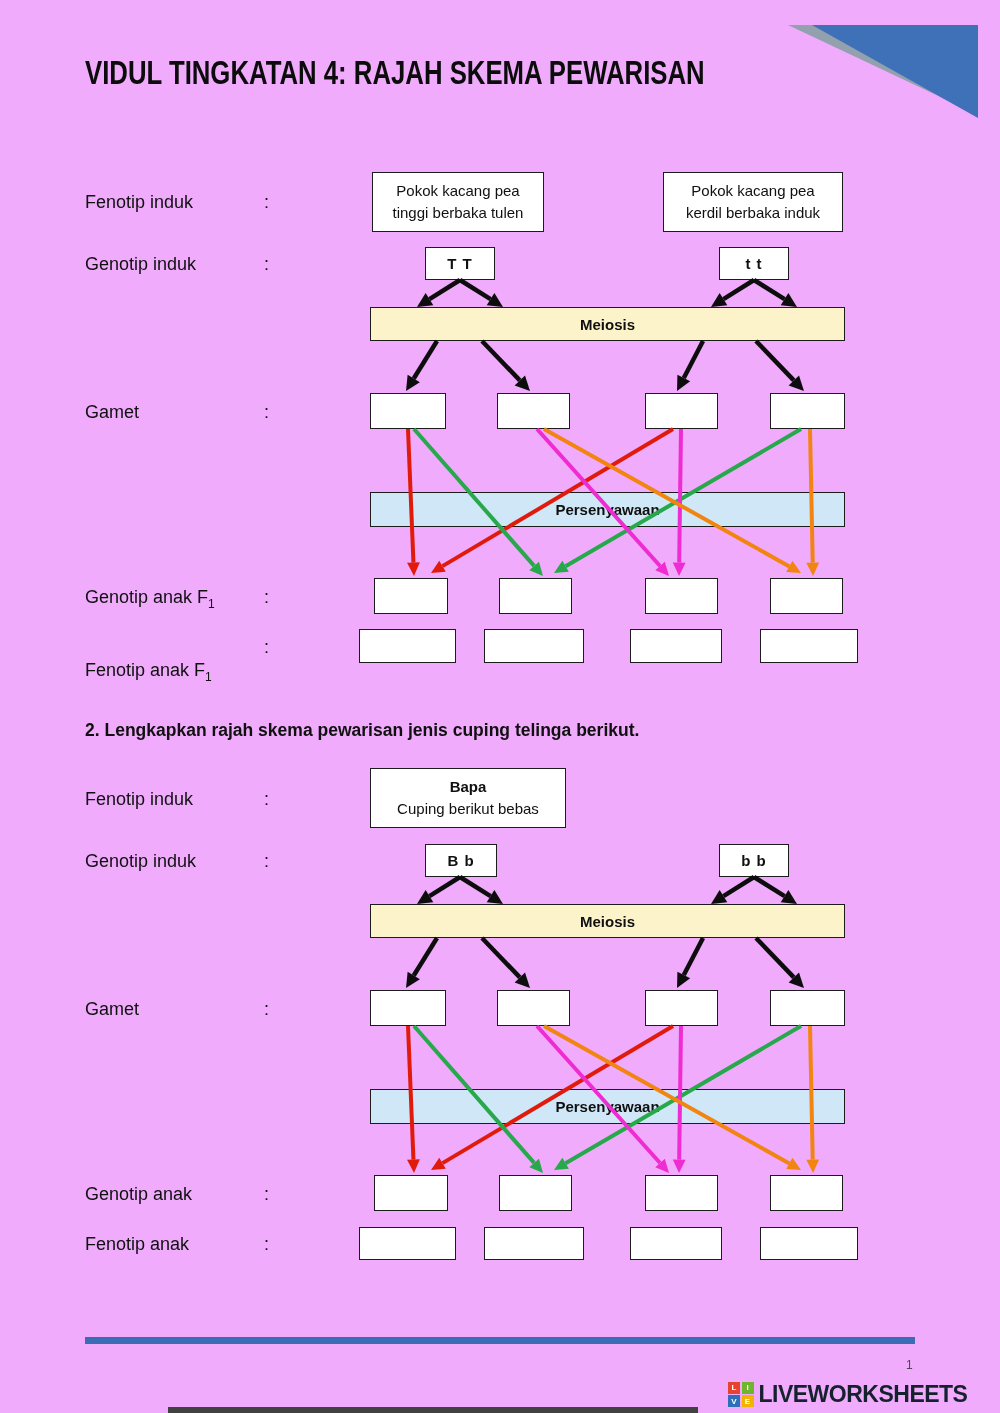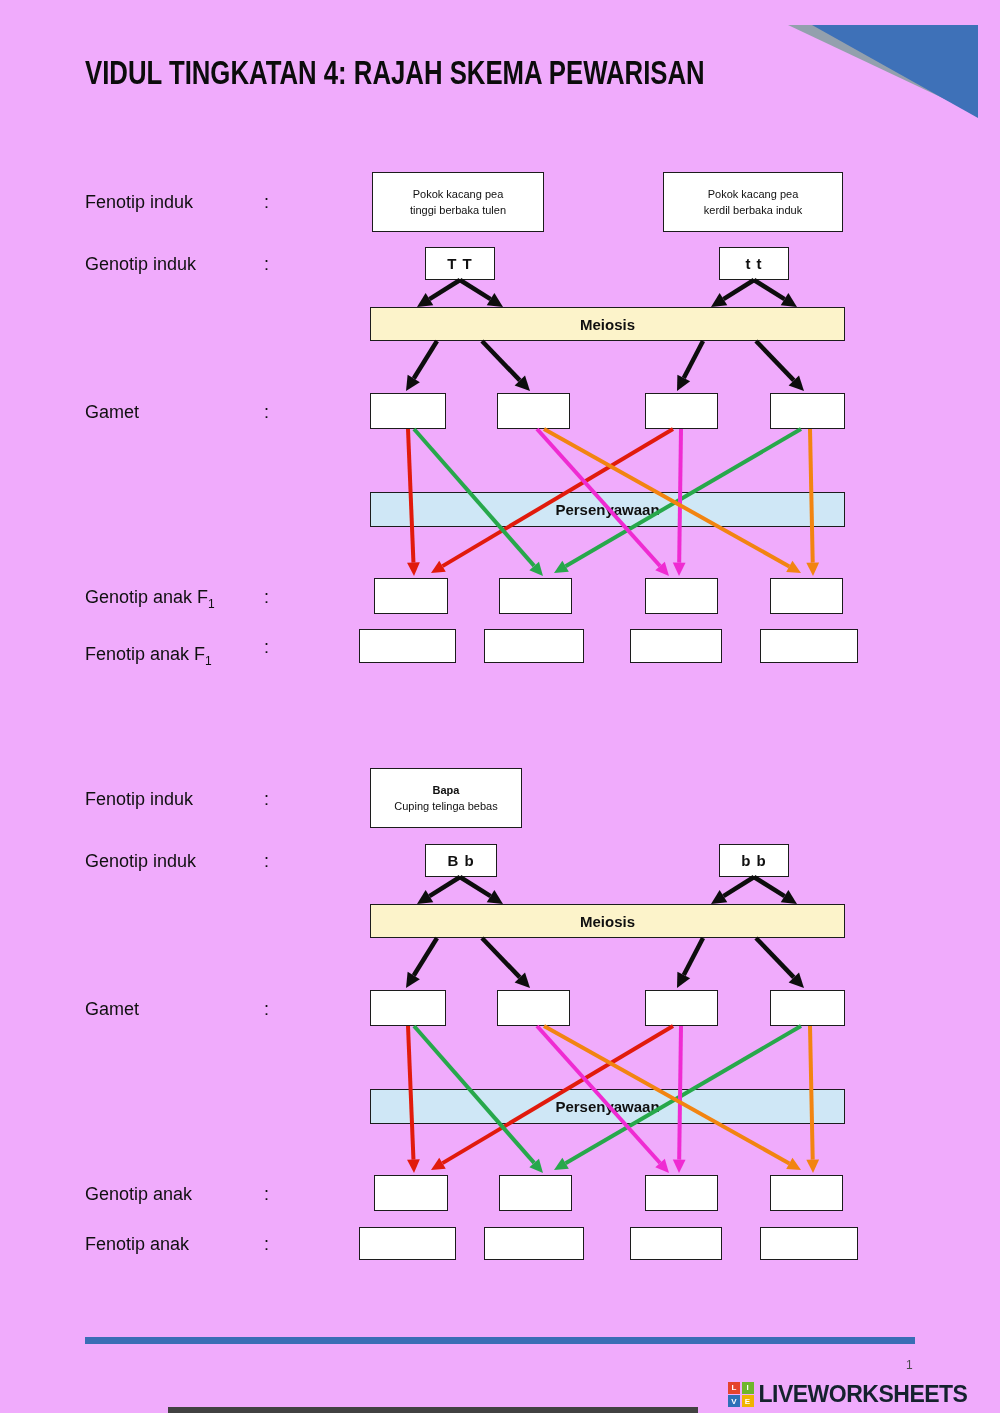--- a/index.html
+++ b/index.html
@@ -4,21 +4,21 @@
 <style>
   *{margin:0;padding:0;box-sizing:border-box}
   body{font-family:"Liberation Sans",sans-serif;background:#ffffff}
   .page{position:relative;width:1000px;height:1413px;background:#f0abfc;overflow:hidden;color:#101010}
   .title{position:absolute;left:85px;top:54px;font-size:33px;font-weight:700;transform:scaleX(.78);transform-origin:left top;white-space:nowrap;color:#0c0c0c}
   .heading{position:absolute;left:85px;font-size:17.5px;font-weight:700;white-space:nowrap}
   .rowlabel{position:absolute;left:85px;font-size:18px;white-space:nowrap}
   .rowlabel sub{font-size:12px}
   .colon{position:absolute;left:264px;font-size:18px}
   .box{position:absolute;border:1.8px solid #1c1c1c;background:#fff;display:flex;align-items:center;justify-content:center;text-align:center}
-  .ptext{font-size:11px;line-height:1.5}
+  .ptext{font-size:15px;line-height:1.5}
   .geno{font-size:15px;font-weight:700;letter-spacing:1px}
   .bar{position:absolute;border:1.8px solid #1c1c1c;display:flex;align-items:center;justify-content:center;font-size:15px;font-weight:700}
   .meiosis{background:#fcf3ca}
   .persen{background:#cfe7f6}
   .arrows{position:absolute;left:0;pointer-events:none}
   .bold{font-weight:700}
   .lw-icon{display:grid;grid-template-columns:12px 12px;grid-auto-rows:12px;gap:1.5px}
   .lw-icon .sq{display:flex;align-items:center;justify-content:center;color:#fff;font-size:8px;font-weight:700}
   .lw-text{font-size:23px;font-weight:700;color:#15222e;letter-spacing:-.5px}
   .ftext{position:absolute;font-size:12px;color:#4a4a4a;letter-spacing:.2px}
@@ -41,21 +41,21 @@
 
   <div class="rowlabel" style="top:254px">Genotip induk</div>
   <div class="colon" style="top:254px">:</div>
 
   <div class="rowlabel" style="top:402px">Gamet</div>
   <div class="colon" style="top:402px">:</div>
 
   <div class="rowlabel" style="top:587px"><span>Genotip anak F</span><sub>1</sub></div>
   <div class="colon" style="top:587px">:</div>
 
-  <div class="rowlabel" style="top:644px"><span>Fenotip anak F</span><sub>1</sub></div>
+  <div class="rowlabel" style="top:660px"><span>Fenotip anak F</span><sub>1</sub></div>
   <div class="colon" style="top:637px">:</div>
 
   <div class="box ptext" style="left:372px;top:172px;width:172px;height:60px">
     <div>
         <div>Pokok kacang pea</div>
         <div>tinggi berbaka tulen</div>
       </div>
   </div>
   <div class="box ptext" style="left:663px;top:172px;width:180px;height:60px">
     <div>
@@ -122,40 +122,41 @@
       <line x1="537" y1="269" x2="660.0471199935204" y2="406.0297472655114" stroke="#ef2bd2" stroke-width="4"></line>
       <polygon points="669,416 655.2852082397347,410.3057496566658 664.809031747306,401.753744874357" fill="#ef2bd2"></polygon>
       <line x1="681" y1="269" x2="679.1822960537166" y2="402.6012400518257" stroke="#ef2bd2" stroke-width="4"></line>
       <polygon points="679,416 672.7828883172751,402.51417327990134 685.5817037901581,402.68830682375005" fill="#ef2bd2"></polygon>
       <line x1="544" y1="269" x2="789.3099710199792" y2="406.44994485166154" stroke="#f28411" stroke-width="4"></line>
       <polygon points="801,413 786.181586471519,412.033242274955 792.4383555684394,400.8666474283681" fill="#f28411"></polygon>
       <line x1="810" y1="269" x2="812.7265875435222" y2="402.6027896325898" stroke="#f28411" stroke-width="4"></line>
       <polygon points="813,416 806.3279199053561,402.73337468642995 819.1252551816883,402.47220457874965" fill="#f28411"></polygon>
     </svg>
 
+  <div class="heading" style="top:720px">2. Lengkapkan rajah skema pewarisan jenis cuping telinga berikut.</div>
 
   <div class="rowlabel" style="top:789px">Fenotip induk</div>
   <div class="colon" style="top:789px">:</div>
 
   <div class="rowlabel" style="top:851px">Genotip induk</div>
   <div class="colon" style="top:851px">:</div>
 
   <div class="rowlabel" style="top:999px">Gamet</div>
   <div class="colon" style="top:999px">:</div>
 
   <div class="rowlabel" style="top:1184px">Genotip anak</div>
   <div class="colon" style="top:1184px">:</div>
 
   <div class="rowlabel" style="top:1234px">Fenotip anak</div>
   <div class="colon" style="top:1234px">:</div>
 
-  <div class="box ptext" style="left:370px;top:768px;width:152px;height:60px">
+  <div class="box ptext" style="left:370px;top:768px;width:196px;height:60px">
     <div>
         <div class="bold">Bapa</div>
-        <div>Cuping telinga bebas</div>
+        <div>Cuping berikut bebas</div>
       </div>
   </div>
 
   <div class="box geno" style="left:425px;top:844px;width:72px;height:33px">
       <span>B b</span>
     </div>
   <div class="box geno" style="left:719px;top:844px;width:70px;height:33px">
       <span>b b</span>
     </div>
 

